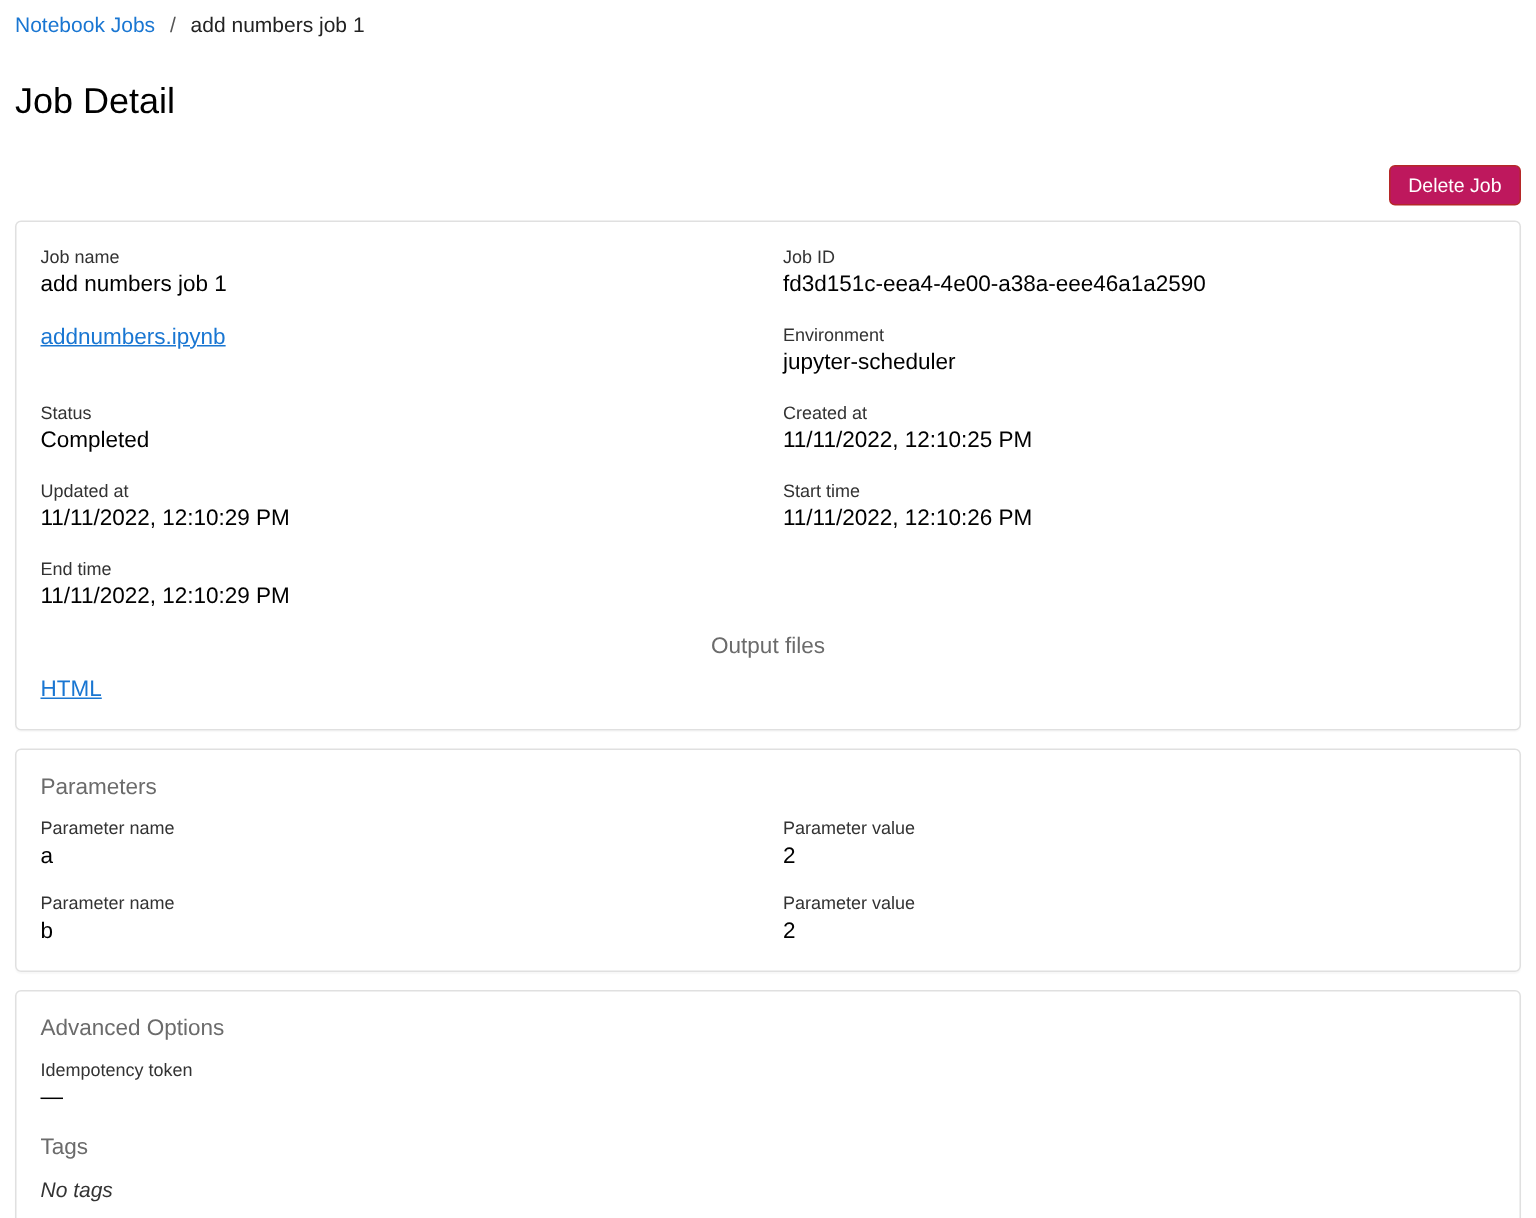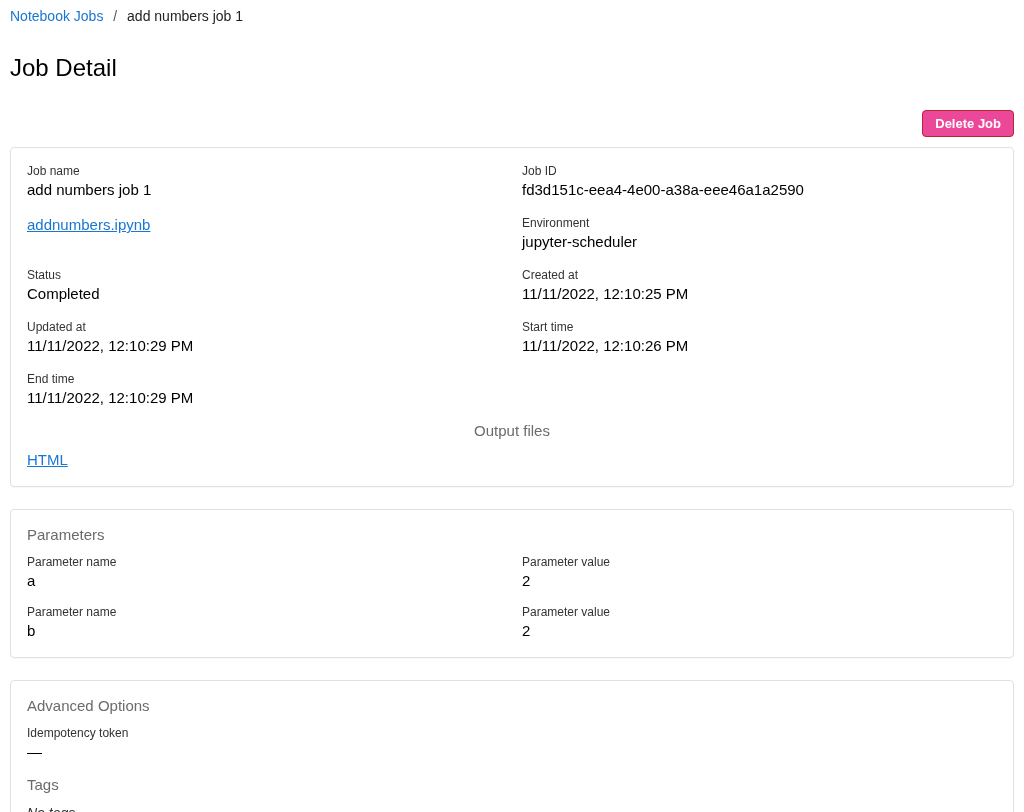--- a/index.html
+++ b/index.html
@@ -35,34 +35,34 @@
     font-weight: 500;
     margin: 0 0 28px 0;
     color: #000;
   }
   .actions-row {
     display: flex;
     justify-content: flex-end;
     margin-bottom: 10px;
   }
   .btn-danger {
-    background: #ec4899;
+    background: #be185d;
     color: #fff;
     border: 1px solid #b52828;
     border-radius: 4px;
     padding: 5px 12px;
     font-size: 13px;
-    font-weight: 700;
+    font-weight: 400;
     cursor: pointer;
   }
   .card {
     border: 1px solid #e0e0e0;
     border-radius: 4px;
     padding: 16px 16px 18px 16px;
-    margin-bottom: 22px;
+    margin-bottom: 12px;
     box-shadow: 0 1px 1px rgba(0,0,0,0.03);
   }
   .grid-2 {
     display: grid;
     grid-template-columns: 1fr 1fr;
     column-gap: 20px;
     row-gap: 18px;
   }
   .half-row {
     display: grid;

